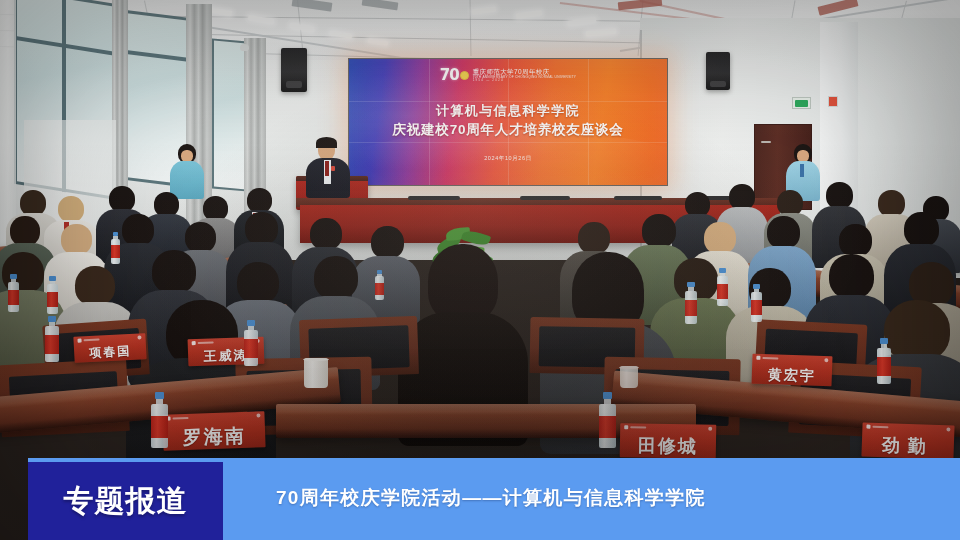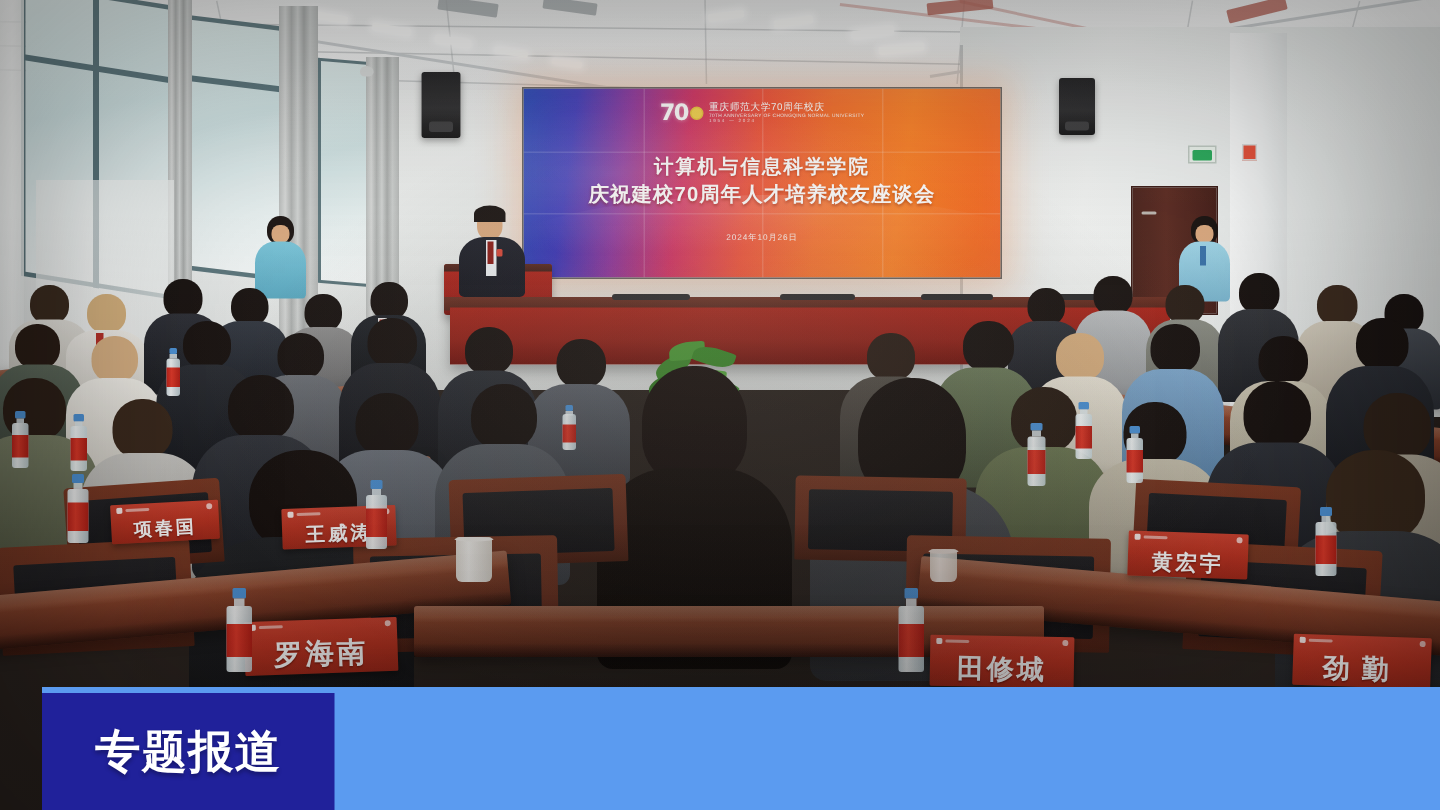--- a/index.html
+++ b/index.html
@@ -729,15 +729,16 @@
 
     <div class="grade"></div>
     <div class="vignette"></div>
   </div>
 
   <div class="banner">
     <div class="banner-light" style="background: rgb(91, 155, 240);"></div>
     <div class="banner-dark" style="background: rgb(32, 33, 154);">
       <span class="banner-tag" style="color: rgb(255, 255, 255);">专题报道</span>
     </div>
+    <div class="banner-title" style="color: rgb(255, 255, 255);">70周年校庆学院活动——计算机与信息科学学院</div>
   </div>
 
 </div>
 
 </body></html>

